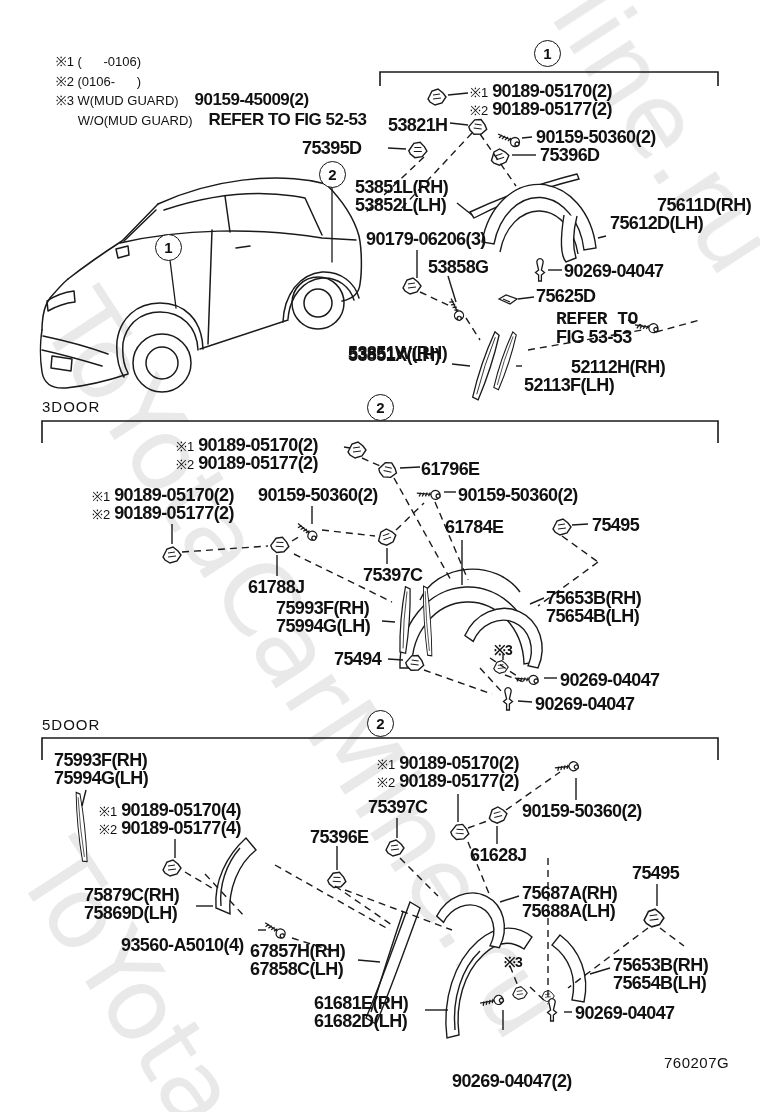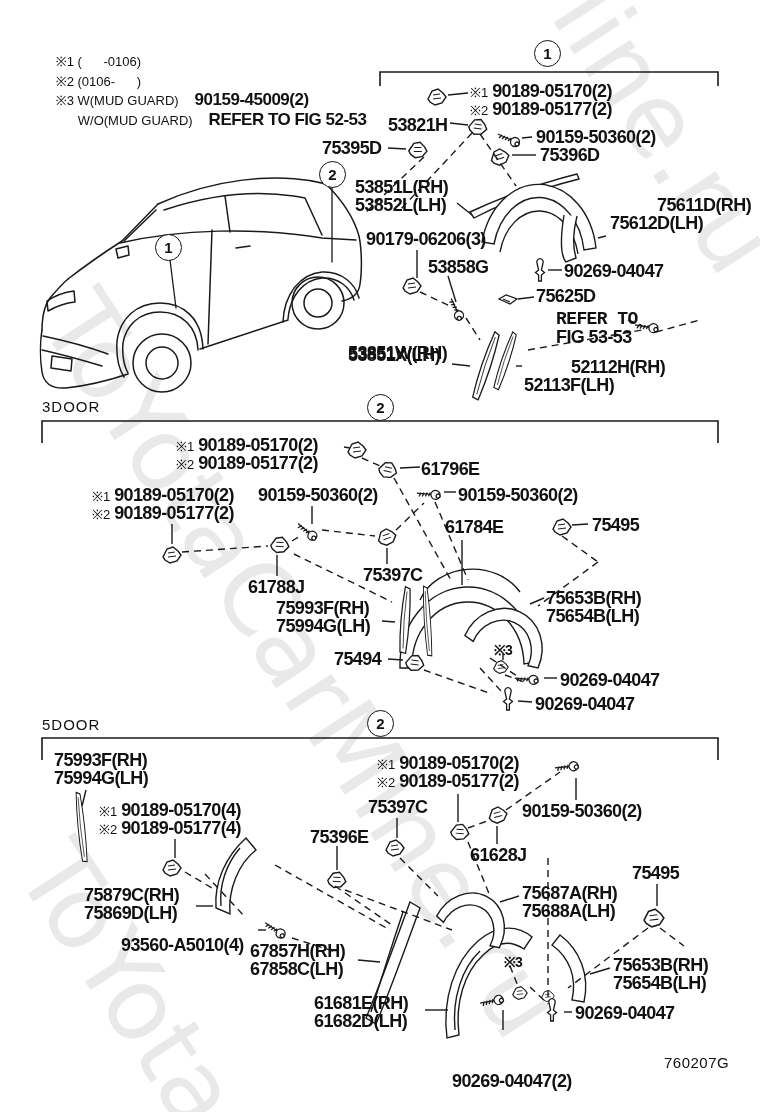--- a/index.html
+++ b/index.html
@@ -286,21 +286,21 @@
 
 <div class="sec-title" style="left:42px;top:398px">3DOOR</div>
 <div class="sec-title" style="left:42px;top:716px">5DOOR</div>
 <div class="footer-code" style="left:664px;top:1054px">760207G</div>
 
 <div id="labels">
       <div class="plabel" style="left: 470px; top: 82px;"><span class="pre">※1</span><span>90189-05170(2)</span></div>
       <div class="plabel" style="left: 470px; top: 100px;"><span class="pre">※2</span><span>90189-05177(2)</span></div>
       <div class="plabel" style="left: 388px; top: 116px;"><span>53821H</span></div>
       <div class="plabel" style="left: 536px; top: 128px;"><span>90159-50360(2)</span></div>
-      <div class="plabel" style="left: 322px; top: 139px;"><span>75395D</span></div>
+      <div class="plabel" style="left: 302px; top: 139px;"><span>75395D</span></div>
       <div class="plabel" style="left: 540px; top: 146px;"><span>75396D</span></div>
       <div class="plabel" style="left: 355px; top: 178px;"><span>53851L(RH)</span></div>
       <div class="plabel" style="left: 355px; top: 196px;"><span>53852L(LH)</span></div>
       <div class="plabel" style="left: 610px; top: 196px; margin-left: 47px;"><span>75611D(RH)</span></div>
       <div class="plabel" style="left: 610px; top: 214px;"><span>75612D(LH)</span></div>
       <div class="plabel" style="left: 366px; top: 230px;"><span>90179-06206(3)</span></div>
       <div class="plabel" style="left: 428px; top: 258px;"><span>53858G</span></div>
       <div class="plabel" style="left: 564px; top: 262px;"><span>90269-04047</span></div>
       <div class="plabel" style="left: 536px; top: 287px;"><span>75625D</span></div>
       <div class="plabel" style="left: 556px; top: 310px; font-family: Liberation Mono, monospace;"><span>REFER TO</span></div>

